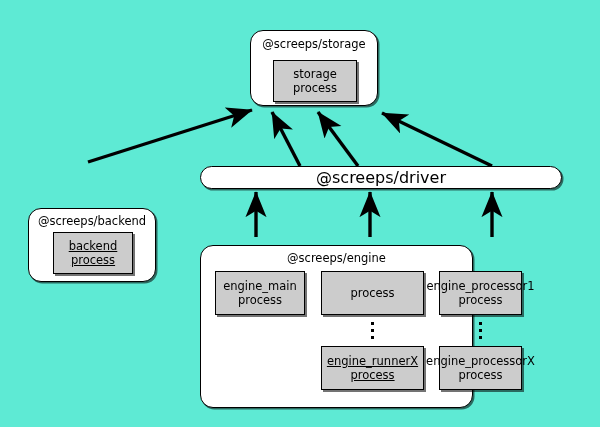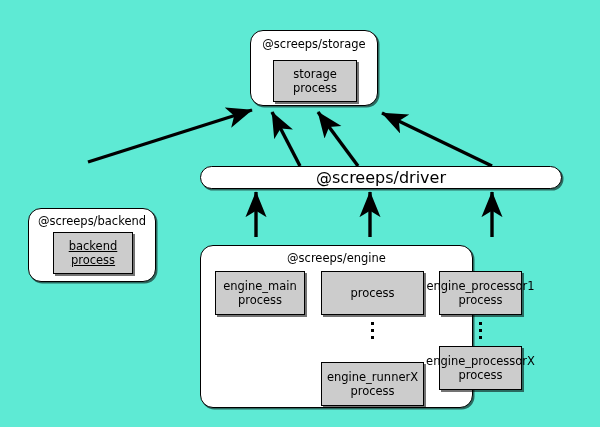--- a/index.html
+++ b/index.html
@@ -131,21 +131,21 @@
     </div>
 
     <div class="proc" style="left:120px;top:25px;width:103px;height:44px;">
       <span>process</span>
     </div>
     <div class="vdots" style="left:166px;top:76px;width:11px;height:17px;">
       <i></i>
         <i></i>
         <i></i>
     </div>
-    <div class="proc" style="left:120px;top:116px;width:103px;height:44px;">
+    <div class="proc" style="left:120px;top:100px;width:103px;height:44px;text-decoration:underline;">
       <span>engine_runnerX</span>
       <span>process</span>
     </div>
 
     <div class="proc" style="left:238px;top:25px;width:83px;height:44px;">
       <span>engine_processor1</span>
       <span>process</span>
     </div>
     <div class="vdots" style="left:274px;top:76px;width:11px;height:17px;">
       <i></i>

